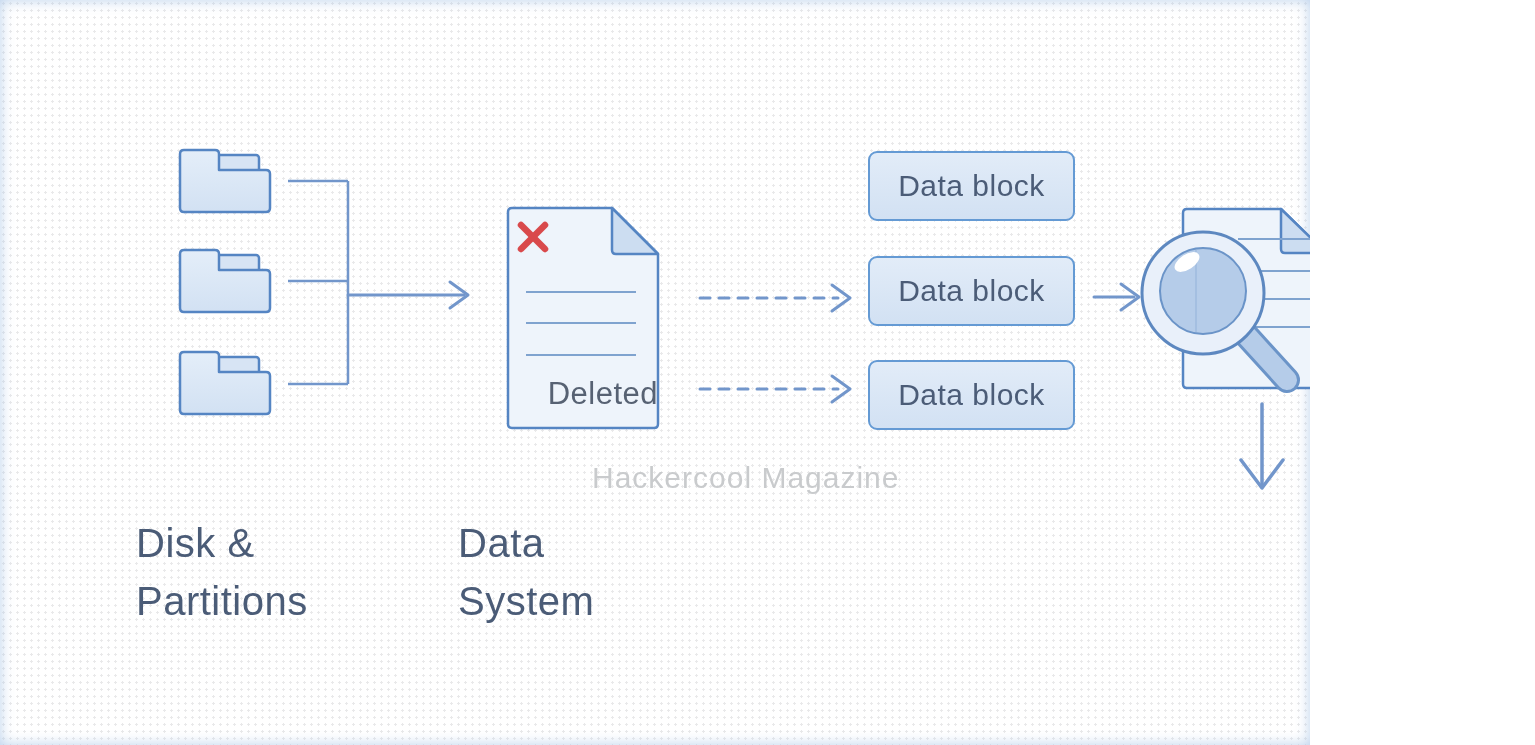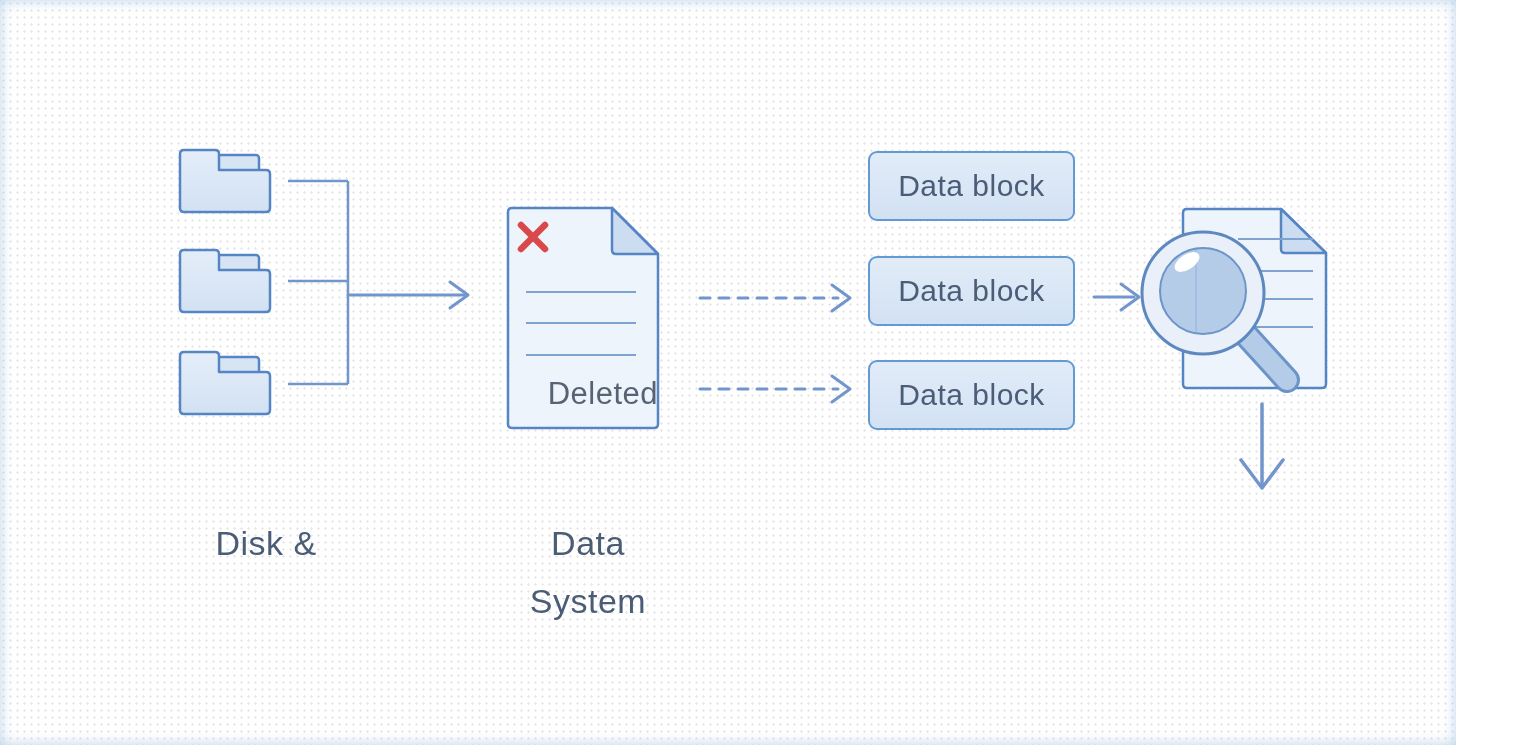--- a/index.html
+++ b/index.html
@@ -1,18 +1,18 @@
 <!DOCTYPE html>
 <html><head>
 <meta charset="utf-8">
 <style>
   html,body{margin:0;padding:0;}
   body{font-family:"Liberation Sans","DejaVu Sans",sans-serif;background:#fff;}
   .canvas{
-    position:relative;width:1456px;height:745px;overflow:hidden;background:#ffffff;
+    position:relative;width:1310px;height:745px;overflow:hidden;background:#ffffff;
     background-image:radial-gradient(circle,#e9e9ea 1.1px,rgba(255,255,255,0) 1.4px);
     background-size:7px 7px;
     box-shadow:inset 0 0 14px rgba(173,200,232,.85);
   }
   svg.diagram{position:absolute;left:0;top:0;}
   .data-block{
     position:absolute;left:868px;width:207px;height:70px;
     border:2px solid #649ad4;border-radius:9px;
     background:linear-gradient(#e2ecf8,#d2e1f3);
     display:flex;align-items:center;justify-content:center;
@@ -22,22 +22,22 @@
   .block-1{top:151px}.block-2{top:256px}.block-3{top:360px}
   .deleted-label{
     position:absolute;left:508px;top:376px;width:150px;text-align:right;
     font-size:31px;color:#576273;letter-spacing:.5px;
   }
   .watermark{
     position:absolute;left:592px;top:461px;width:300px;text-align:center;
     font-size:30px;color:#c9cbcd;letter-spacing:1px;white-space:nowrap;
   }
   .caption{
-    position:absolute;text-align:center;color:#4b5c77;
-    font-size:34px;line-height:58px;letter-spacing:.5px;
+    position:absolute;color:#4b5c77;
+    font-size:40px;line-height:58px;letter-spacing:.5px;
   }
   .caption-disk{left:136px;top:514px;width:260px;}
   .caption-file{left:458px;top:514px;width:260px;}
   .caption-forensic{left:1042px;top:514px;width:440px;}
 </style>
 </head>
 <body>
 
 <div class="canvas">
 
@@ -126,23 +126,25 @@
       <path d="M1241,460 L1262,488 L1283,460"></path>
     </g>
   </svg>
 
   <div class="data-block block-1">Data block</div>
   <div class="data-block block-2">Data block</div>
   <div class="data-block block-3">Data block</div>
 
   <div class="deleted-label">Deleted</div>
 
+  <div class="watermark">Hackercool Magazine</div>
 
   <div class="caption caption-disk">
     <div>Disk &amp;</div>
+    <div>Partitions</div>
   </div>
 
   <div class="caption caption-file">
     <div>Data</div>
     <div>System</div>
   </div>
 
 
 </div>
 

